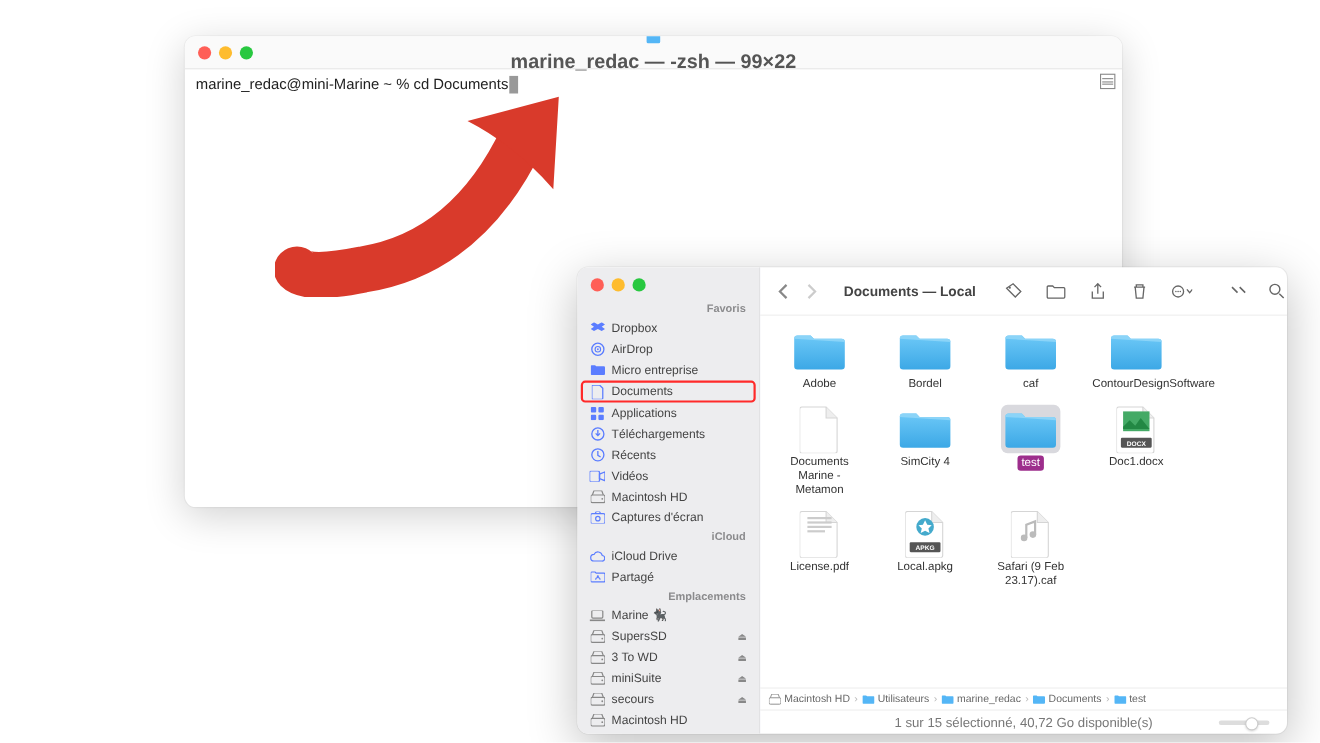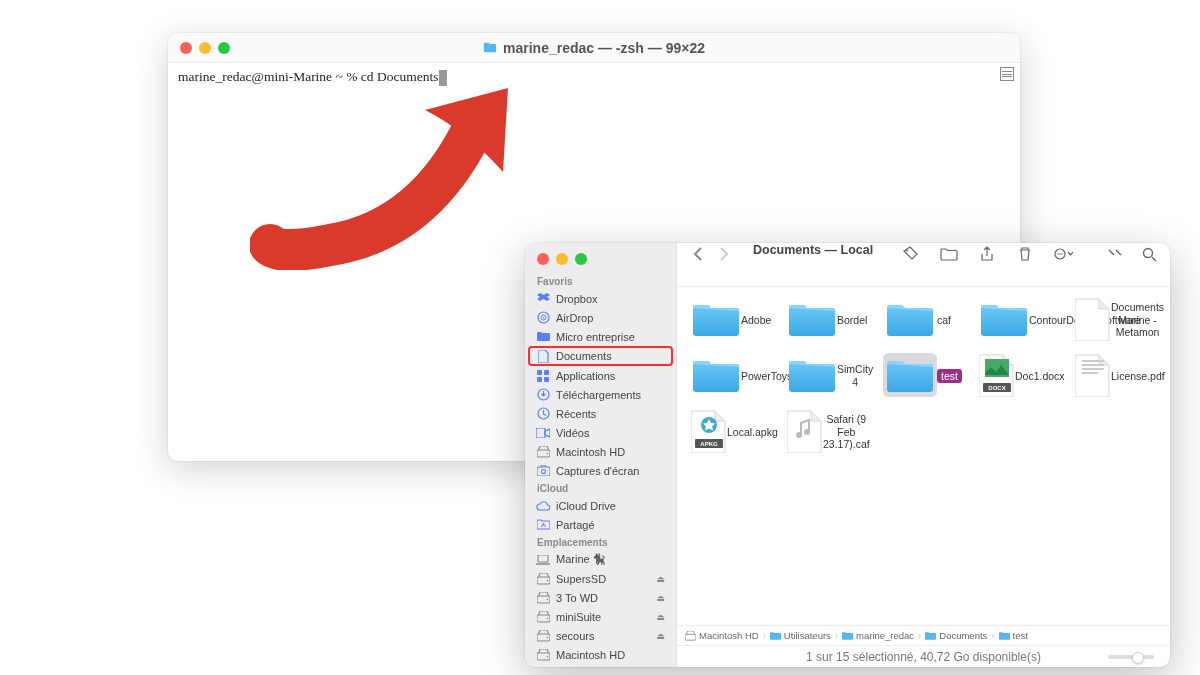--- a/index.html
+++ b/index.html
@@ -32,29 +32,30 @@
   }
   .traffic {
     display: flex; gap: 7px; margin-left: 12px;
   }
   .dot { width: 12px; height: 12px; border-radius: 50%; }
   .dot.red { background: #ff5f57; }
   .dot.yel { background: #febc2e; }
   .dot.grn { background: #28c840; }
   .term-title {
     position: absolute; left: 0; right: 0; text-align: center;
-    font-weight: 700; font-size: 14px; color: #555;
+    font-weight: 700; font-size: 18px; color: #555;
     display: flex; align-items: center; justify-content: center; gap: 6px;
     pointer-events: none;
+    flex-direction: column;
   }
   .term-title .folder-ico {
     width: 14px; height: 11px;
   }
   .term-body {
-    font-family: Liberation Serif, serif;
+    font-family: Liberation Sans, sans-serif;
     font-size: 13.5px; color: #222;
     padding: 6px 10px;
     position: relative;
     height: calc(100% - 30px);
   }
   .term-line { white-space: pre; }
   .term-cursor {
     display: inline-block; width: 8px; height: 16px;
     background: #999; margin-left: 1px; vertical-align: middle;
   }
@@ -80,25 +81,26 @@
     position: absolute;
     left: 525px; top: 243px;
     width: 645px; height: 424px;
     background: #fff;
     border-radius: 10px;
     box-shadow: 0 12px 44px rgba(0,0,0,.25), 0 0 0 1px rgba(0,0,0,.05);
     display: flex;
     overflow: hidden;
   }
   .sidebar {
-    width: 152px;
+    width: 166px;
     background: #ededef;
     border-right: 1px solid #e2e2e4;
     overflow: hidden;
     padding-top: 6px;
+    text-align: right;
   }
   .sidebar .traffic { margin: 4px 0 8px 12px; }
   .sb-section { font-size: 10px; color: #8b8b8d; font-weight: 600; padding: 3px 12px 2px; }
   .sb-item {
     display: flex; align-items: center; gap: 6px;
     padding: 2.5px 8px; margin: 0 3px;
     font-size: 11px; color: #444;
     border-radius: 4px;
     cursor: default;
   }
@@ -106,41 +108,41 @@
   .sb-ico { width: 14px; height: 14px; flex-shrink: 0; display:flex; align-items:center; justify-content:center; color:#6b7dff; }
   .sb-ico.gray { color:#888; }
   .sb-eject { margin-left: auto; color:#888; font-size:9px; }
 
   .finder-main {
     flex: 1; display: flex; flex-direction: column;
     min-width: 0;
   }
   .toolbar {
     height: 44px; border-bottom: 1px solid #eee;
-    display: flex; align-items: flex-start; gap: 12px;
+    display: flex; align-items: center; gap: 12px;
     padding: 0 10px;
   }
   .tb-nav { display:flex; gap:4px; color:#aaa; }
   .tb-nav span, .tb-btn { width:22px; height:22px; display:flex;align-items:center;justify-content:center; color:#555; }
   .tb-title { font-weight:700; font-size:12.5px; color:#444; margin-left:6px; white-space:nowrap; }
   .tb-spacer { flex:1; }
   .tb-icons { display:flex; gap:16px; color:#666; align-items:center;}
   .tb-more { margin-left:18px; display:flex; gap:12px; align-items:center; color:#666;}
   svg { display:block; }
 
   .content {
     flex: 1; overflow: hidden;
     padding: 10px 14px 0;
   }
   .grid {
     display: flex; flex-wrap: wrap; gap: 4px 16px;
   }
   .item {
     width: 80px;
-    display: flex; align-items:center;
+    display: flex; flex-direction: column; align-items:center;
     margin-bottom: 8px;
   }
   .item .thumb { width: 54px; height: 44px; display:flex;align-items:center;justify-content:center; }
   .item .label { font-size: 10.5px; color:#333; text-align:center; line-height:1.2; margin-top:2px; max-width:80px; }
   .item.selected .thumb { background:#d9d9de; border-radius:6px; padding:2px;}
   .item.selected .label { background:#9d2e8c; color:#fff; border-radius:3px; padding:1px 4px; }
 
   .folder-svg { width: 50px; height: 40px; }
   .file-svg { width: 36px; height: 44px; }
 
@@ -490,29 +492,20 @@
             <div class="label">ContourDesignSoftware</div>
           </div>
           <div class="item">
             <div class="thumb">
               <svg class="file-svg" viewBox="0 0 36 44">
                 <path d="M2 2h22l10 10v30a2 2 0 01-2 2H2a2 2 0 01-2-2V4a2 2 0 012-2z" fill="#fff" stroke="#d5d5d5"></path>
                 <path d="M24 2v10h10" fill="#eee" stroke="#d5d5d5"></path>
               </svg>
             </div>
             <div class="label">Documents Marine - Metamon</div>
-          </div>
-          <div class="item">
-            <div class="thumb">
-              <svg class="folder-svg" viewBox="0 0 50 40">
-                <path d="M2 9a3 3 0 013-3h12l3 3h25a3 3 0 013 3v22a3 3 0 01-3 3H5a3 3 0 01-3-3z" fill="url(#fgrad)"></path>
-                <path d="M2 9a3 3 0 013-3h12l3 3h25a3 3 0 013 3" fill="#8bd4f8"></path>
-              </svg>
-            </div>
-            <div class="label">PowerToys</div>
           </div>
           <div class="item">
             <div class="thumb">
               <svg class="folder-svg" viewBox="0 0 50 40">
                 <path d="M2 9a3 3 0 013-3h12l3 3h25a3 3 0 013 3v22a3 3 0 01-3 3H5a3 3 0 01-3-3z" fill="url(#fgrad)"></path>
                 <path d="M2 9a3 3 0 013-3h12l3 3h25a3 3 0 013 3" fill="#8bd4f8"></path>
               </svg>
             </div>
             <div class="label">SimCity 4</div>
           </div>

